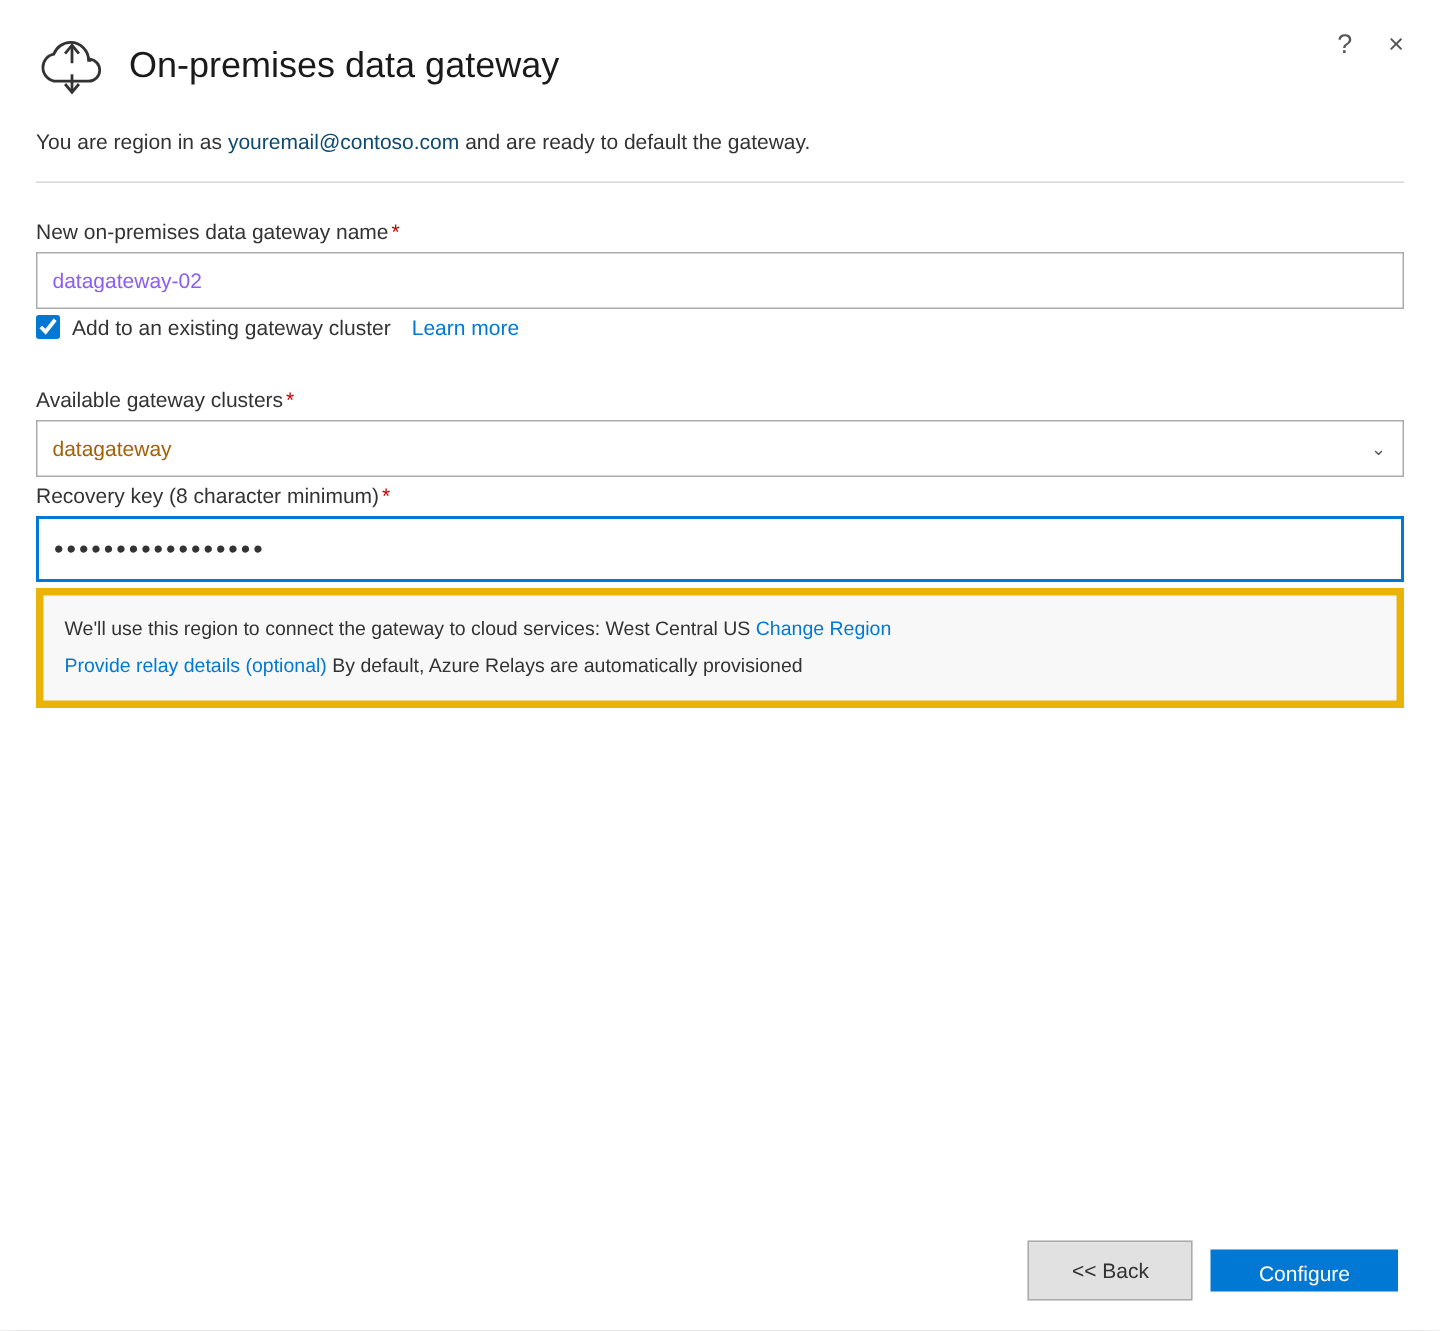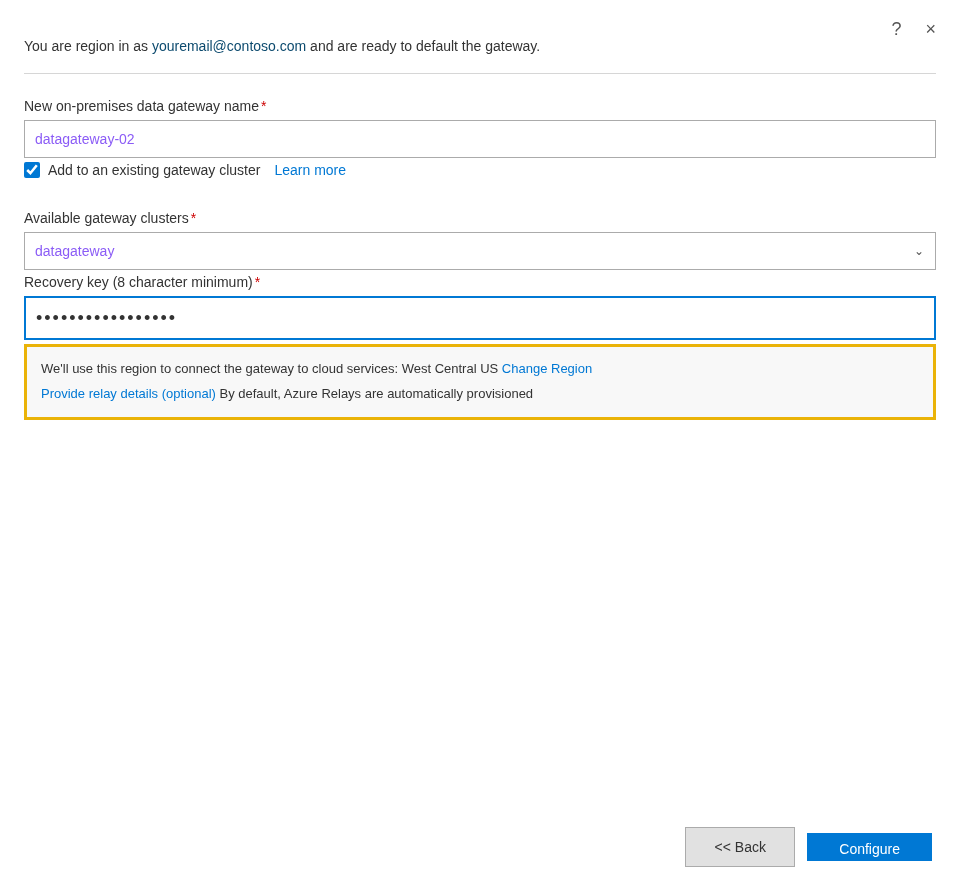--- a/index.html
+++ b/index.html
@@ -160,21 +160,21 @@
     .form-select {
       width: 100%;
       height: 38px;
       padding: 6px 36px 6px 10px;
       font-size: 14px;
       border: 1px solid #ababab;
       background: #fff;
       appearance: none;
       -webkit-appearance: none;
       cursor: pointer;
-      color: #8b5cf6;
+      color: #a16207;
       outline: none;
     }
 
     .select-arrow {
       position: absolute;
       right: 12px;
       top: 50%;
       transform: translateY(-50%);
       pointer-events: none;
       color: #555;
@@ -187,21 +187,21 @@
       padding: 6px 10px;
       font-size: 18px;
       border: 2px solid #0078d4;
       outline: none;
       color: #333;
       letter-spacing: 2px;
     }
 
     .info-box {
       background: #f8f8f8;
-      border: 3px solid #eab308;
+      border: 5px solid #eab308;
       padding: 12px 14px;
       font-size: 13px;
       color: #333;
       line-height: 1.6;
     }
 
     .info-link {
       color: #0078d4;
       text-decoration: none;
     }
@@ -241,20 +241,31 @@
       height: 28px;
       min-width: 120px;
     }
   </style>
 </head>
 <body>
 
 <div class="dialog">
 
   <div class="dialog-header">
+    <div class="dialog-title-area">
+
+      <svg class="cloud-icon" viewBox="0 0 52 48" fill="none" xmlns="http://www.w3.org/2000/svg">
+        <path d="M38 20c0-7.18-5.82-13-13-13-5.56 0-10.3 3.51-12.18 8.44C8.57 16.16 5 20.2 5 25c0 5.52 4.48 10 10 10h23c4.42 0 8-3.58 8-8 0-4.11-3.1-7.5-7-7.97V20z" stroke="#333" stroke-width="2" fill="none"></path>
+        <line x1="26" y1="30" x2="26" y2="42" stroke="#333" stroke-width="2"></line>
+        <polyline points="21,37 26,43 31,37" stroke="#333" stroke-width="2" fill="none"></polyline>
+        <line x1="26" y1="22" x2="26" y2="10" stroke="#333" stroke-width="2"></line>
+        <polyline points="21,15 26,9 31,15" stroke="#333" stroke-width="2" fill="none"></polyline>
+      </svg>
+      <h1 class="dialog-title">On-premises data gateway</h1>
+    </div>
     <div class="header-actions">
       <button class="header-btn">?</button>
       <button class="header-btn">×</button>
     </div>
   </div>
 
   <div class="subtitle-area">
     <span>You are region in as </span><span class="subtitle-email">youremail@contoso.com</span><span> and are ready to default the gateway.</span>
   </div>
 

